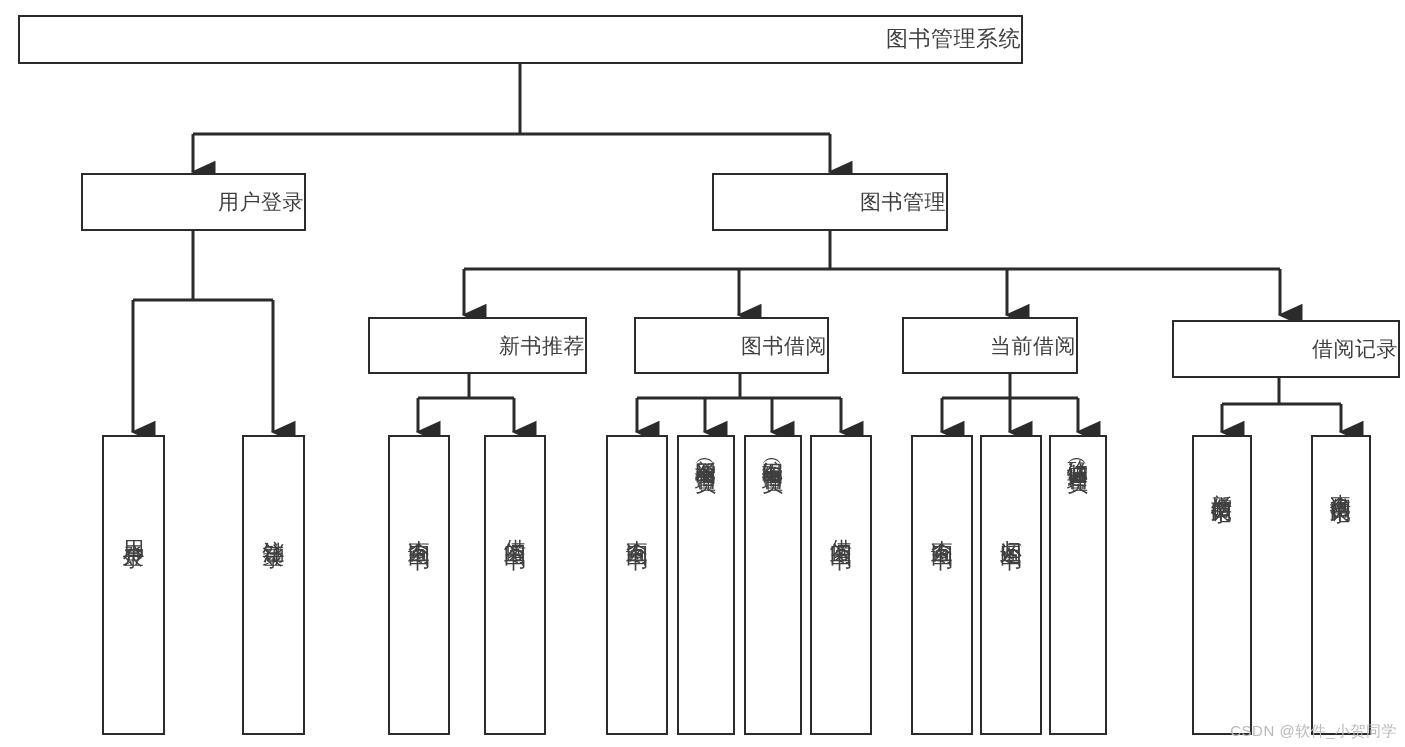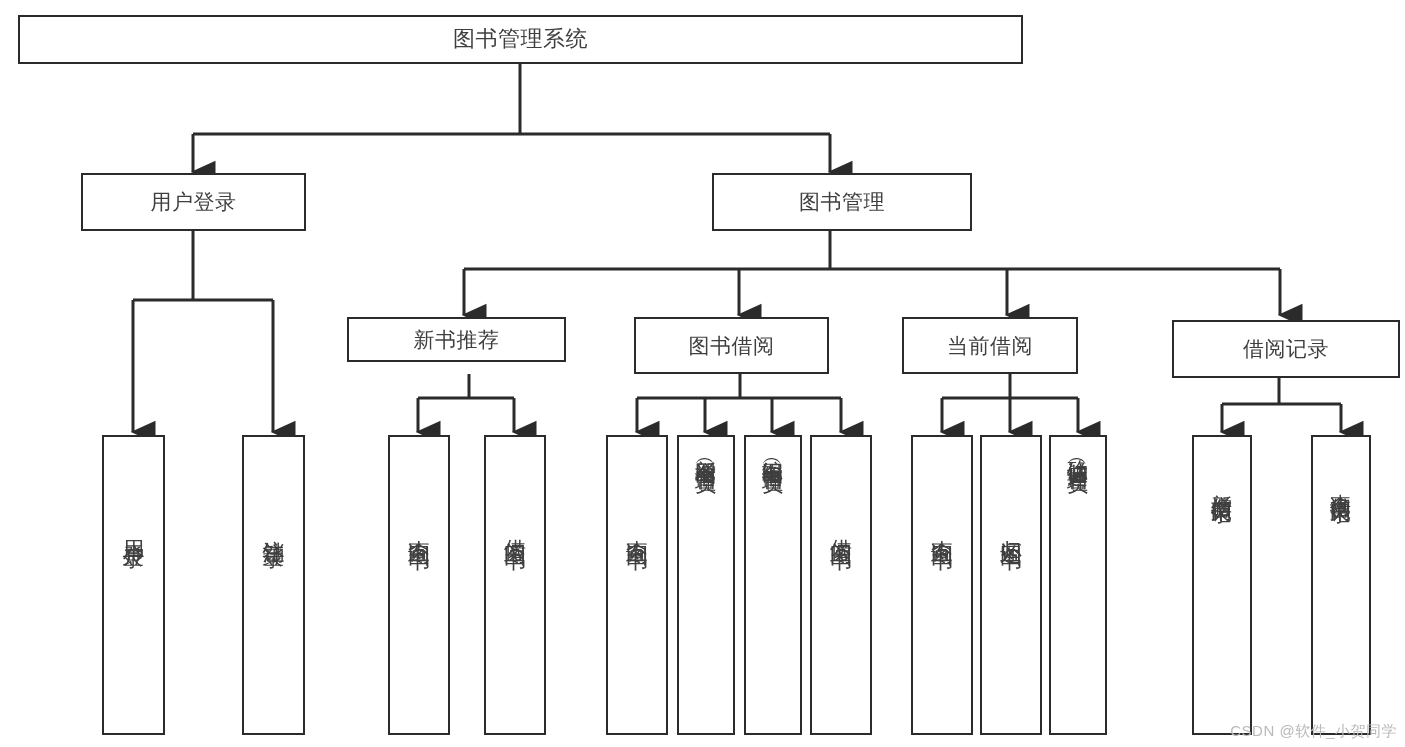--- a/index.html
+++ b/index.html
@@ -25,21 +25,21 @@
     height: 747px;
     pointer-events: none;
   }
   .node {
     position: absolute;
     box-sizing: border-box;
     border: 2px solid #2b2b2b;
     background: #ffffff;
     display: flex;
     align-items: center;
-    justify-content: center;
+    justify-content: flex-end;
     color: #3a3a3a;
   }
   .node .label {
     display: block;
     text-align: center;
     line-height: 1.12;
     color: #3f3f3f;
     letter-spacing: 0.5px;
   }
   
@@ -134,25 +134,25 @@
     </g>
   </svg>
 
   <div class="node h root" style="left:18px; top:15px; width:1005px; height:49px;">
     <span class="label">图书管理系统</span>
   </div>
 
   <div class="node h" style="left:81px; top:173px; width:225px; height:58px;">
     <span class="label">用户登录</span>
   </div>
-  <div class="node h" style="left:712px; top:173px; width:260px; height:58px;">
+  <div class="node h" style="left:712px; top:173px; width:236px; height:58px;">
     <span class="label">图书管理</span>
   </div>
 
-  <div class="node h" style="left:347px; top:317px; width:219px; height:45px;">
+  <div class="node h" style="left:368px; top:317px; width:219px; height:57px;">
     <span class="label">新书推荐</span>
   </div>
   <div class="node h" style="left:634px; top:317px; width:195px; height:57px;">
     <span class="label">图书借阅</span>
   </div>
   <div class="node h" style="left:902px; top:317px; width:176px; height:57px;">
     <span class="label">当前借阅</span>
   </div>
   <div class="node h" style="left:1172px; top:320px; width:228px; height:58px;">
     <span class="label">借阅记录</span>

